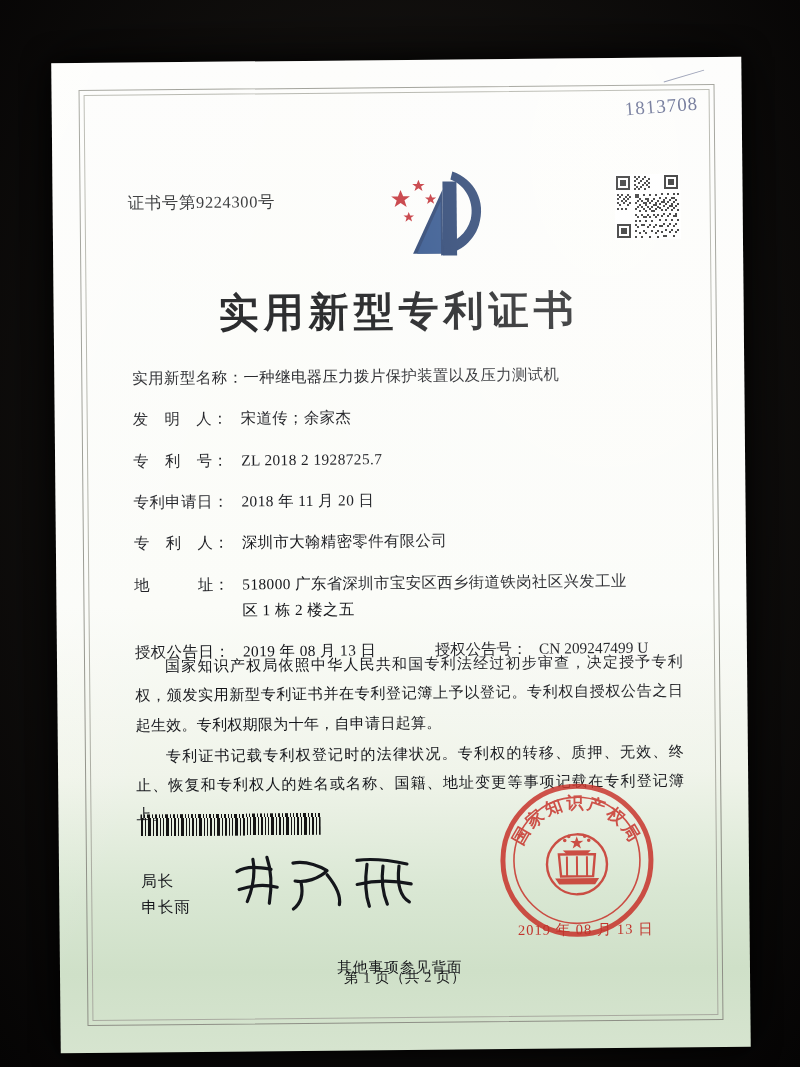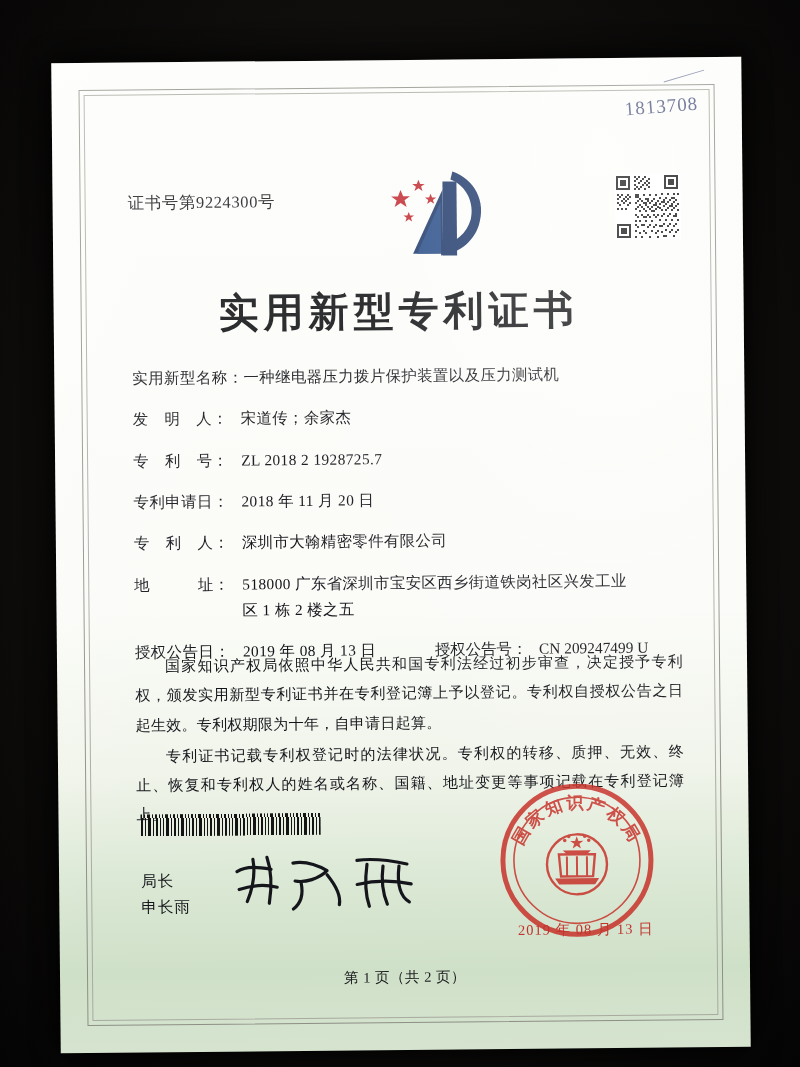--- a/index.html
+++ b/index.html
@@ -596,13 +596,14 @@
       </g>
     </svg>
 
     <div class="seal-date">2019 年 08 月 13 日</div>
 
     <div class="page-no">第 1 页（共 2 页）</div>
 
     <div id="sheen"></div>
   </div>
 
+  <div class="footnote">其他事项参见背面</div>
 </div>
 
 </body></html>

